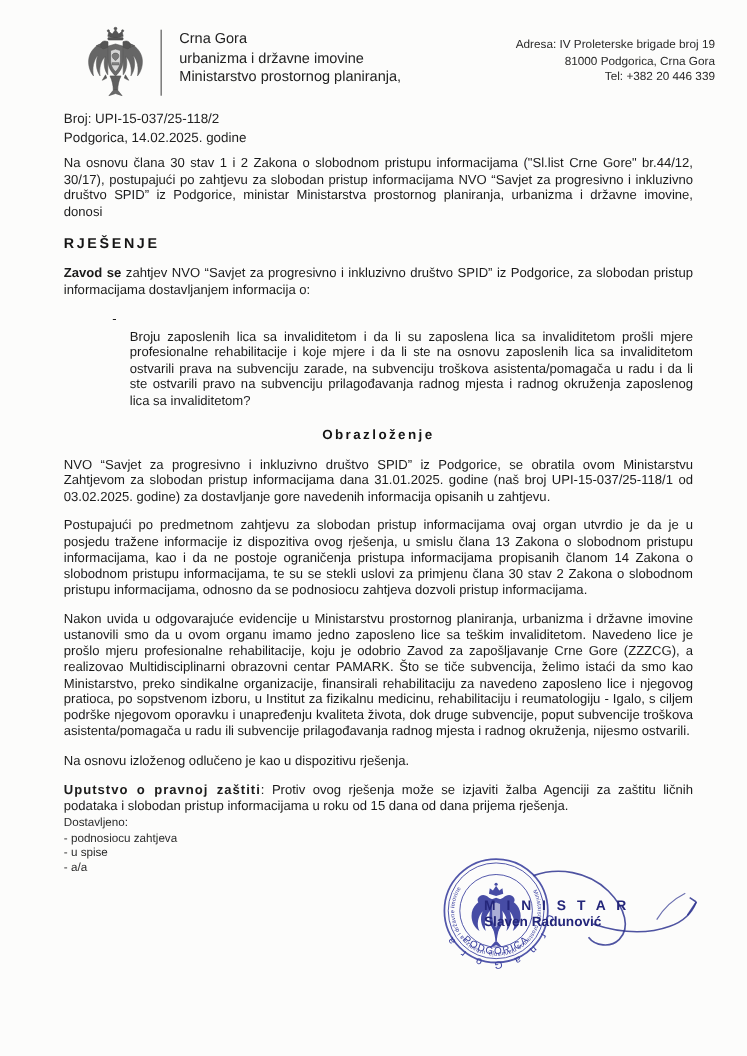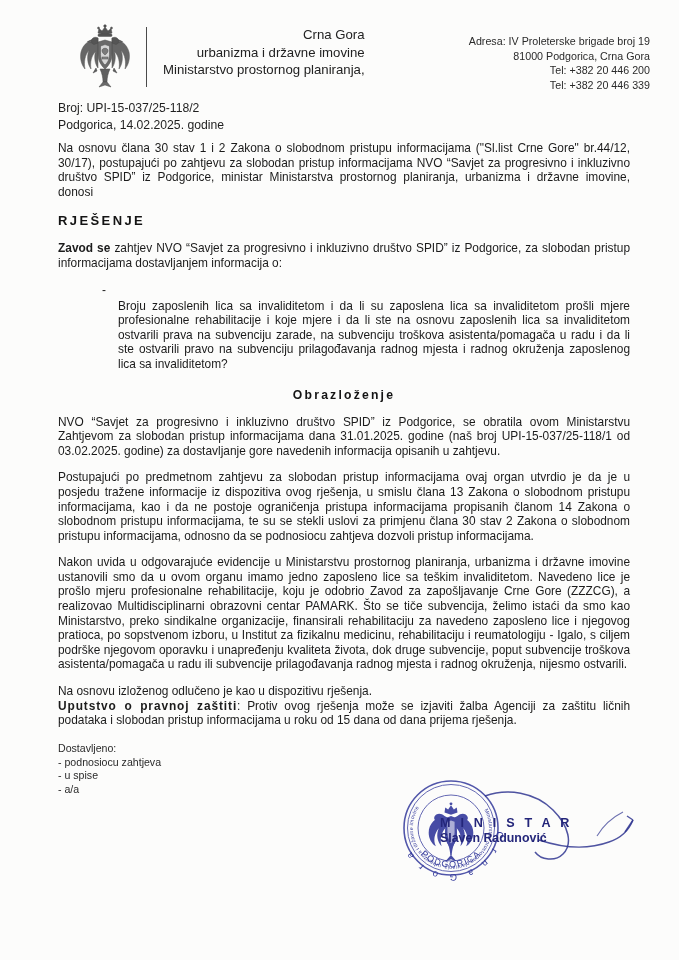--- a/index.html
+++ b/index.html
@@ -41,21 +41,20 @@
     margin-top: 5px;
     margin-left: 2px;
   }
   .org {
     margin-left: 16px;
     padding-top: 4px;
     font-size: 13.2px;
     line-height: 17.6px;
     color: #222;
     white-space: nowrap;
-    text-align: right;
   }
   .addr {
     position: absolute;
     left: 300px; top: 34px;
     width: 350px;
     text-align: right;
     font-size: 10.7px;
     line-height: 14.6px;
     color: #2a2a2a;
     padding-right: 22px;
@@ -75,21 +74,21 @@
     width: 572px;
   }
   p.j {
     margin: 0 0 12px 0;
     font-size: 11.9px;
     line-height: 14.6px;
     text-align: justify;
     text-justify: inter-word;
     color: #1b1b1b;
   }
-  p.tight { margin-bottom: 0; }
+  p.tight { margin-bottom: 12px; }
   .heading {
     margin: 14px 0 13px 0;
     text-align: left;
     font-weight: bold;
     font-size: 13px;
     letter-spacing: 2.4px;
     color: #141414;
   }
   .heading2 {
     margin: 16px 0 13px 0;
@@ -210,21 +209,20 @@
     <div class="org">
       <div>Crna Gora</div>
       <div>urbanizma i državne imovine</div>
       <div>Ministarstvo prostornog planiranja,</div>
     </div>
   </div>
 
   <div class="addr">
     <div>Adresa: IV Proleterske brigade broj 19</div>
     <div>81000 Podgorica, Crna Gora</div>
-    <div>Tel: +382 20 446 200</div>
     <div>Tel: +382 20 446 339</div>
   </div>
 
   <div class="refblock">
     <div>Broj: UPI-15-037/25-118/2</div>
     <div>Podgorica, 14.02.2025. godine</div>
   </div>
 
   <div class="body">
 

